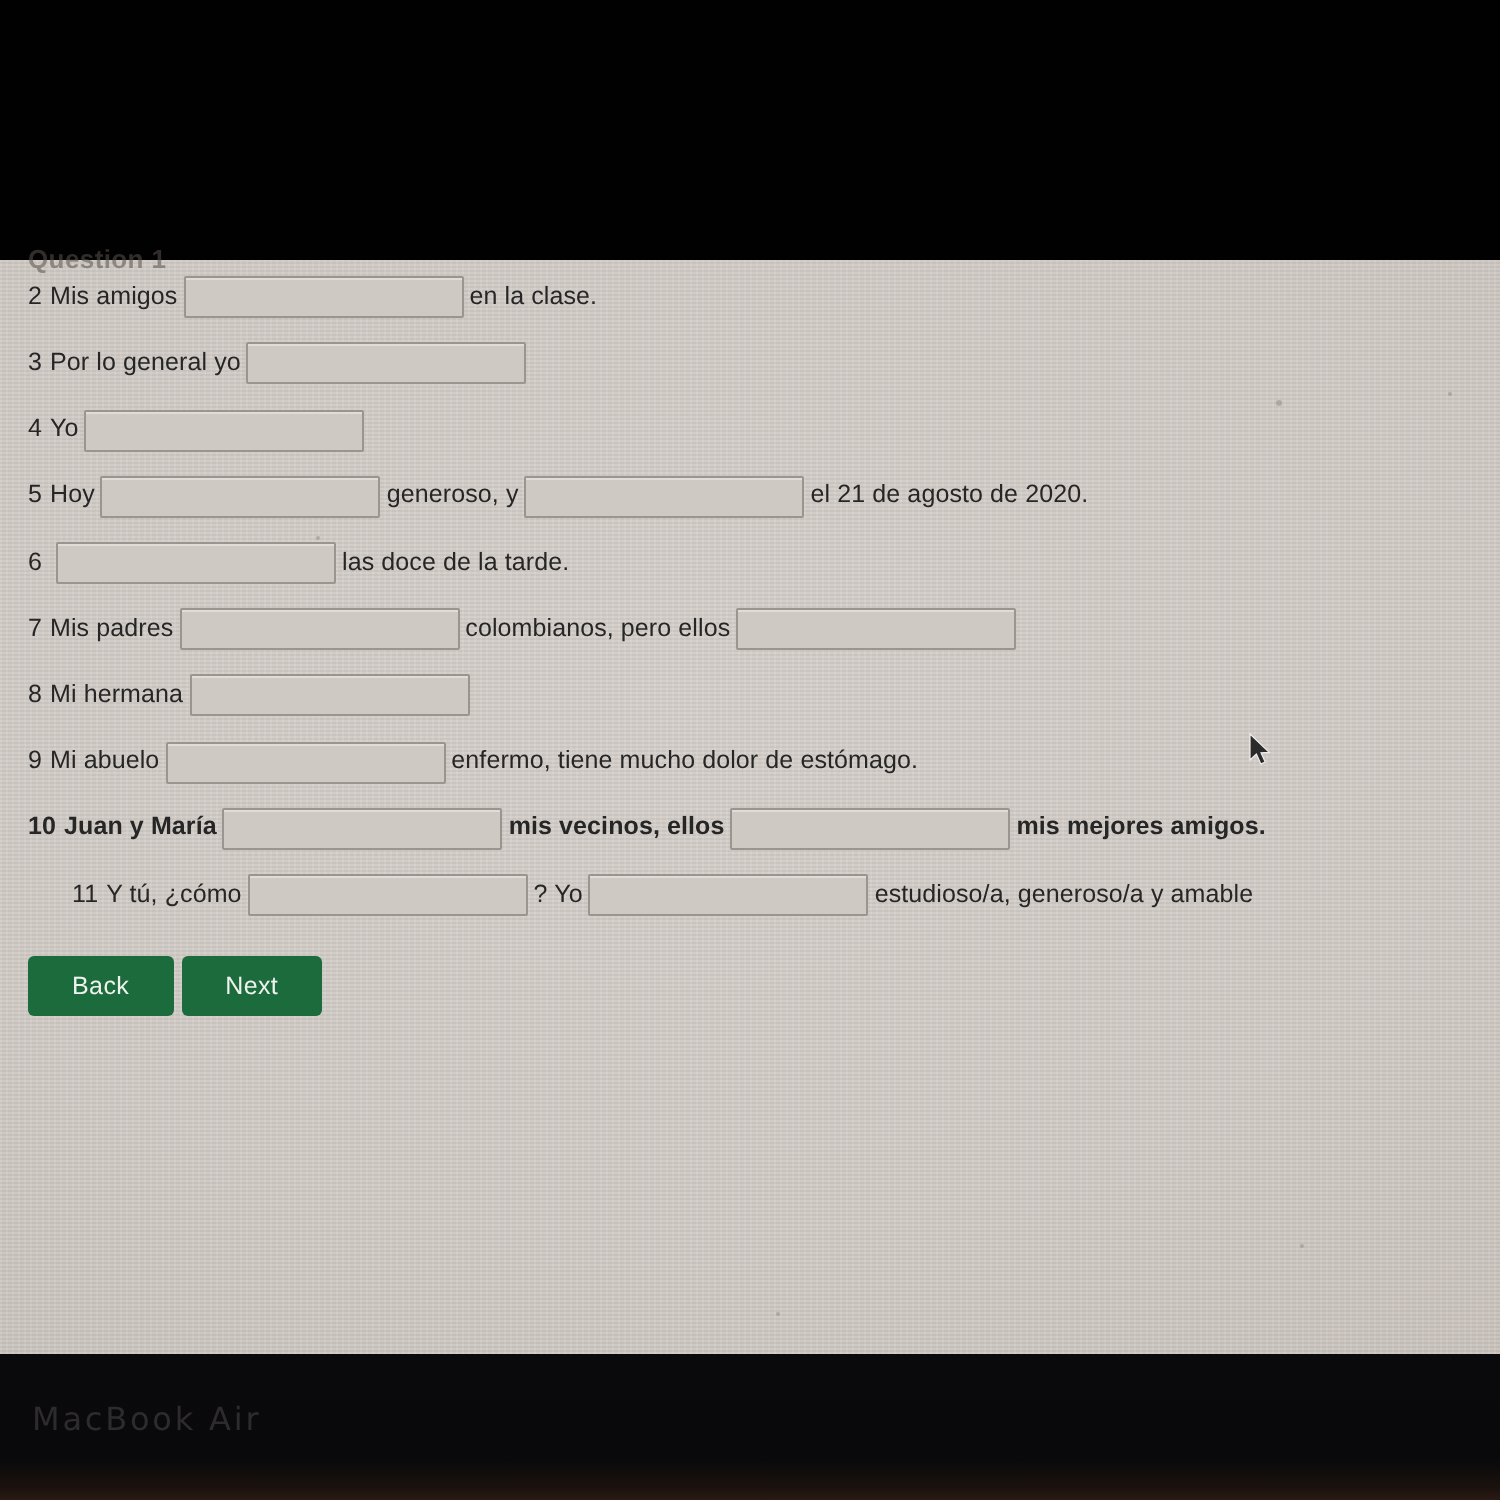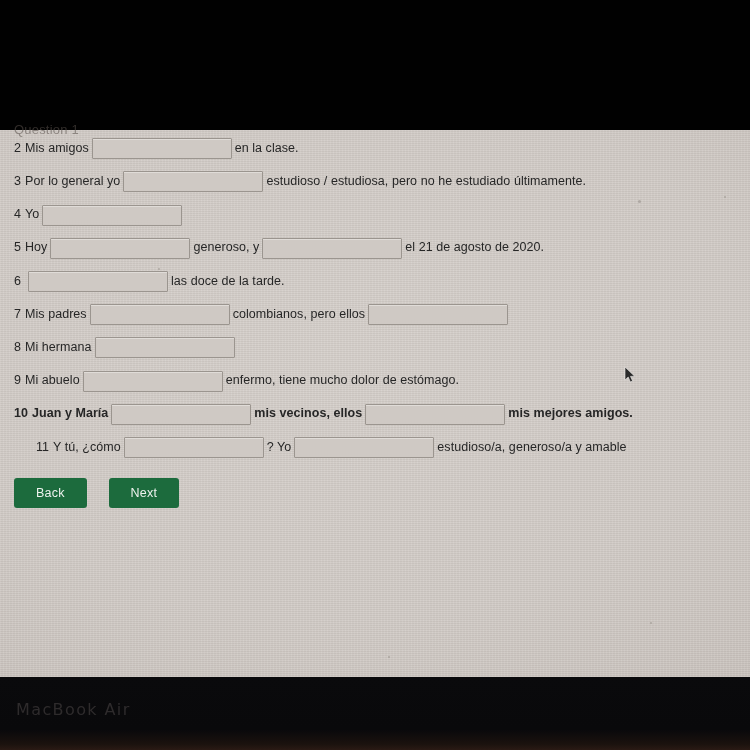--- a/index.html
+++ b/index.html
@@ -29,21 +29,21 @@
     width: 750px;
     height: 130px;
     background: #010101;
     z-index: 6;
   }
   #clipped-title {
     position: absolute;
     left: 14px;
     top: 122px;
     font-size: 13px;
-    font-weight: 400;
+    font-weight: 700;
     color: #5a524d;
     opacity: 0.55;
     letter-spacing: 0.2px;
     z-index: 7;
     white-space: nowrap;
   }
 
   
   #screen {
     position: absolute;
@@ -159,21 +159,21 @@
     box-shadow: inset 0 1px 0 rgba(255,255,255,0.35);
     margin: 0 3px;
     vertical-align: middle;
   }
 
   .btnrow {
     position: absolute;
     left: 14px;
     top: 478px;
     display: flex;
-    gap: 22px;
+    gap: 4px;
   }
   .btn {
     background: #1c6b3d;
     color: #eef3ee;
     font-size: 12.5px;
     padding: 8px 22px;
     border: none;
     border-radius: 3px;
     font-family: "Liberation Sans", sans-serif;
     letter-spacing: 0.2px;
@@ -232,21 +232,20 @@
         <div class="qrow" style="top: 138.2px;">
           <span class="qnum">2</span>
           <span class="seg">Mis amigos</span>
           <span class="blank" style="width: 138px;"></span>
           <span class="seg">en la clase.</span>
         </div>
         <div class="qrow" style="top: 171.4px;">
           <span class="qnum">3</span>
           <span class="seg">Por lo general yo</span>
           <span class="blank" style="width: 138px;"></span>
-          <span class="seg">estudioso / estudiosa, pero no he estudiado últimamente.</span>
         </div>
         <div class="qrow" style="top: 204.6px;">
           <span class="qnum">4</span>
           <span class="seg">Yo</span>
           <span class="blank" style="width: 138px;"></span>
         </div>
         <div class="qrow" style="top: 237.8px;">
           <span class="qnum">5</span>
           <span class="seg">Hoy</span>
           <span class="blank" style="width: 138px;"></span>

